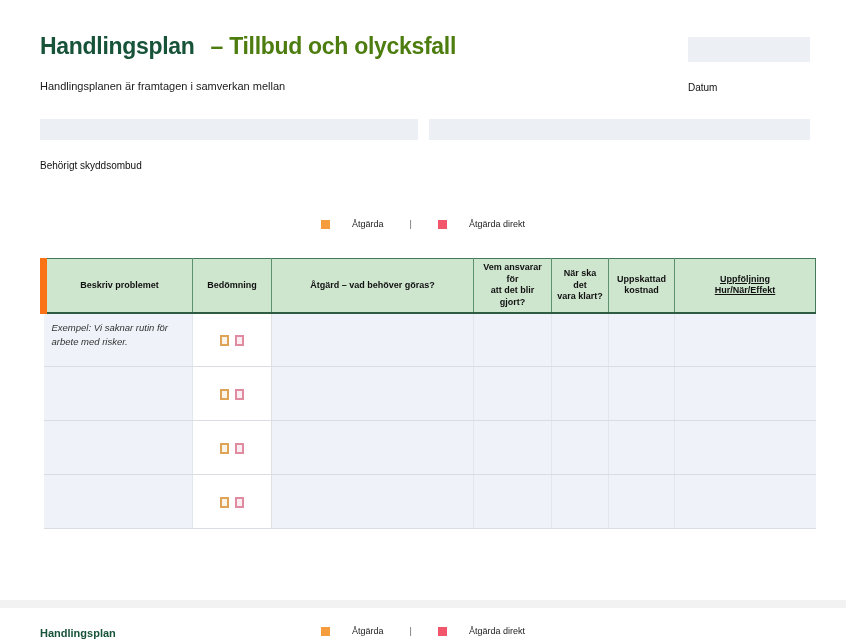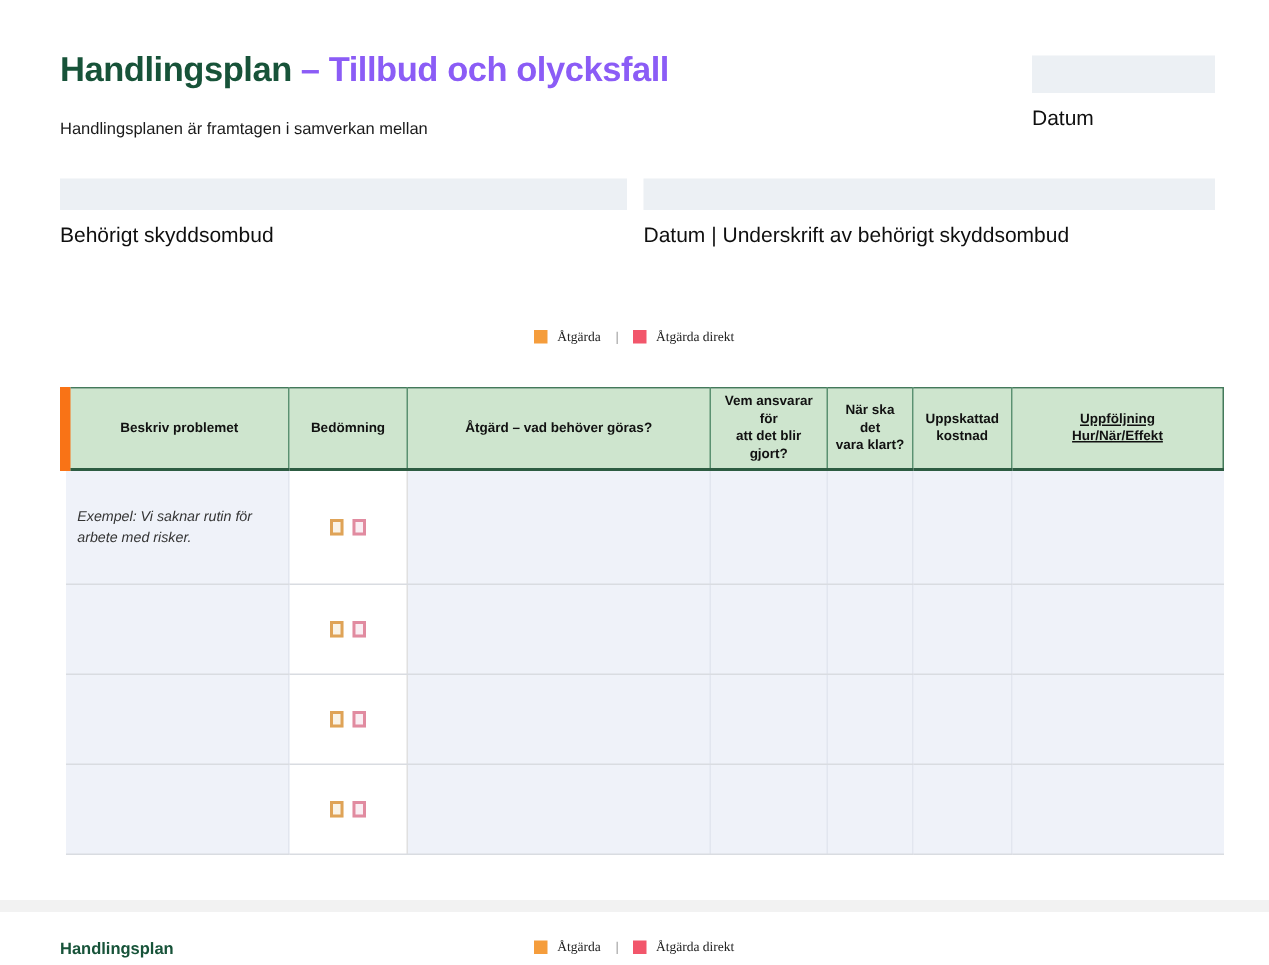--- a/index.html
+++ b/index.html
@@ -9,35 +9,35 @@
     background: #ffffff;
     font-family: "Liberation Sans", sans-serif;
     color: #1a1a1a;
     overflow: hidden;
   }
   .abs { position: absolute; }
 
   
   .doc-title { left: 40px; top: 33px; font-size: 23px; font-weight: 700; letter-spacing: -0.3px; white-space: nowrap; }
   .doc-title .t-main { color: #175339; }
-  .doc-title .t-sub  { color: #8b5cf6; margin-left: 6px; }
+  .doc-title .t-sub  { color: #4d7c0f; margin-left: 16px; }
 
   
   .datum-group { left: 688px; top: 37px; width: 122px; }
   .input-box { background: #ECF0F4; width: 100%; border: none; display: block; }
   .datum-group .input-box { height: 25px; }
-  .field-label { font-size: 14px; margin-top: 8px; color: #0f0f0f; }
+  .field-label { font-size: 10px; margin-top: 20px; color: #0f0f0f; }
 
   
   .samverkan-heading { left: 40px; top: 80px; font-size: 11px; font-weight: 400; }
   .fields-grid { left: 40px; top: 119px; width: 770px; display: grid; grid-template-columns: 378px 381px; column-gap: 11px; row-gap: 5px; }
   .fields-grid .input-box { height: 21px; }
 
   
-  .legend { display: flex; align-items: center; justify-content: center; gap: 6px; font-size: 9px; color: #222; font-family: Liberation Serif, serif; }
+  .legend { display: flex; align-items: center; justify-content: center; gap: 22px; font-size: 9px; color: #222; }
   .legend-top { left: 0; top: 219px; width: 846px; }
   .legend-footer { left: 0; top: 626px; width: 846px; }
   .legend .sq { width: 9px; height: 9px; display: inline-block; }
   .legend .sq-atgarda { background: #F59D3C; }
   .legend .sq-direkt { background: #F2566B; }
   .legend .sep { color: #666; margin: 0 4px; }
 
   
   .handlings-table { left: 40px; top: 258px; width: 772px; border-collapse: collapse; table-layout: fixed; }
   .handlings-table th {
@@ -48,21 +48,21 @@
     font-size: 9px; font-weight: 700; color: #111;
     padding: 3px 4px; height: 28px; line-height: 1.3;
     white-space: pre-line; text-align: center; vertical-align: middle;
   }
   .handlings-table th:first-child { border-left: 7px solid #f97316; }
   .handlings-table th:last-child  { border-right: 1px solid #447A5B; text-decoration: underline; }
   .handlings-table td {
     height: 54px; background: #EFF2F9;
     border-right: 1px solid #E2E6EF;
     border-bottom: 1px solid #D9DCE1;
-    vertical-align: top; padding: 24px 8px; font-size: 9.5px;
+    vertical-align: top; padding: 7px 8px; font-size: 9.5px;
   }
   .handlings-table td:last-child { border-right: none; }
   .handlings-table td.bedomning-cell {
     background: #ffffff; text-align: center; vertical-align: middle;
     border-right: 1px solid #E0E0E0;
   }
   .problem-text { font-style: italic; color: #333; line-height: 1.45; display: block; }
 
   
   .cb { display: inline-block; width: 9px; height: 11px; border: 2px solid; vertical-align: middle; }
@@ -87,21 +87,20 @@
 
 <div class="abs samverkan-heading">Handlingsplanen är framtagen i samverkan mellan</div>
 
 <div class="abs fields-grid">
   <div>
     <div class="input-box"></div>
     <div class="field-label">Behörigt skyddsombud</div>
   </div>
   <div>
     <div class="input-box"></div>
-    <div class="field-label">Datum | Underskrift av behörigt skyddsombud</div>
   </div>
 </div>
 
 <div class="abs legend legend-top">
   <span class="sq sq-atgarda"></span>
   <span>Åtgärda</span>
   <span class="sep">|</span>
   <span class="sq sq-direkt"></span>
   <span>Åtgärda direkt</span>
 </div>

